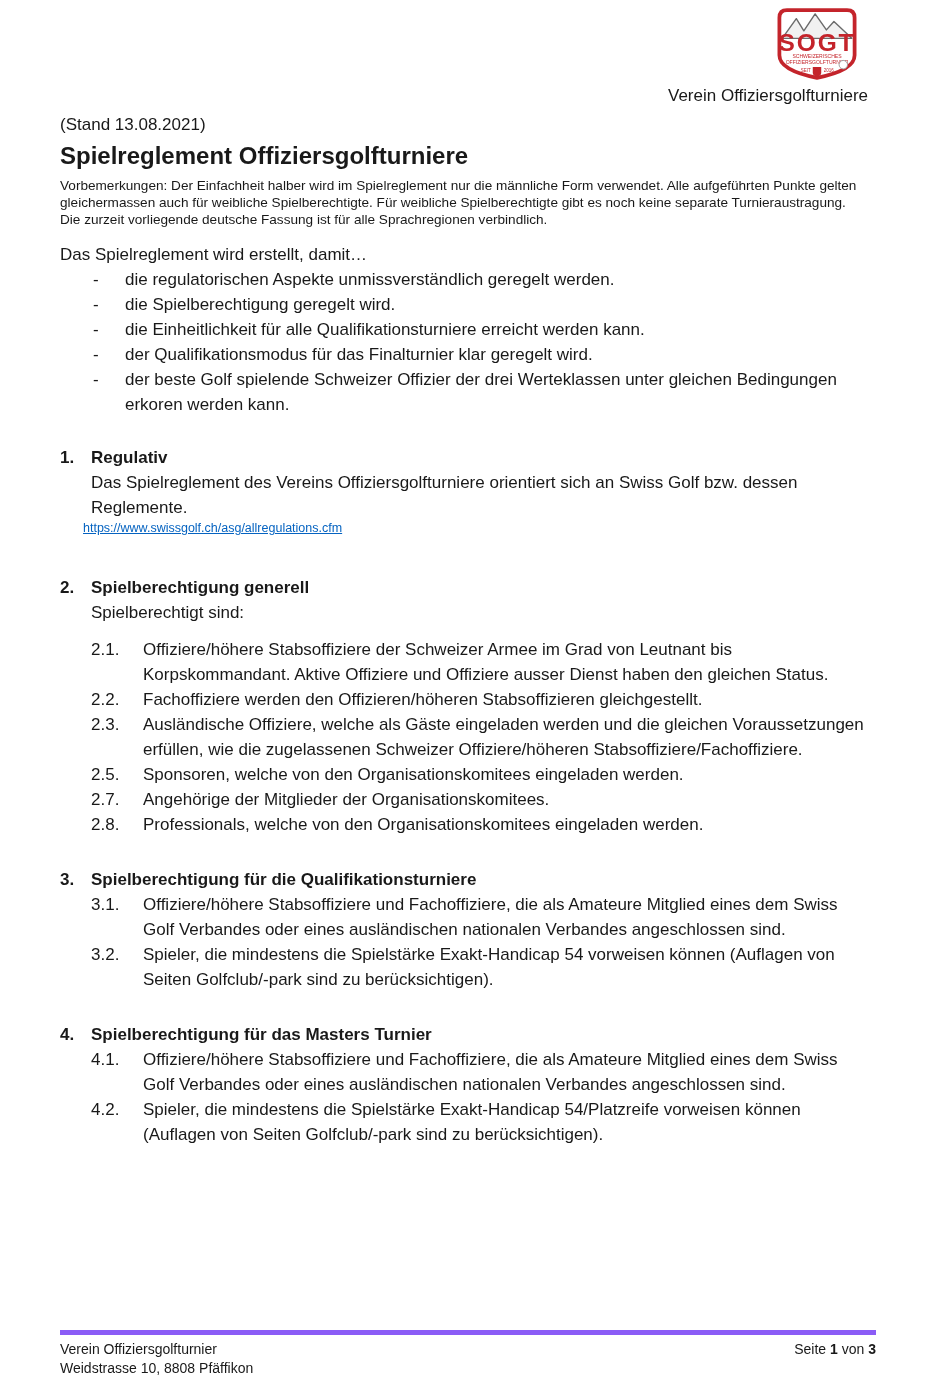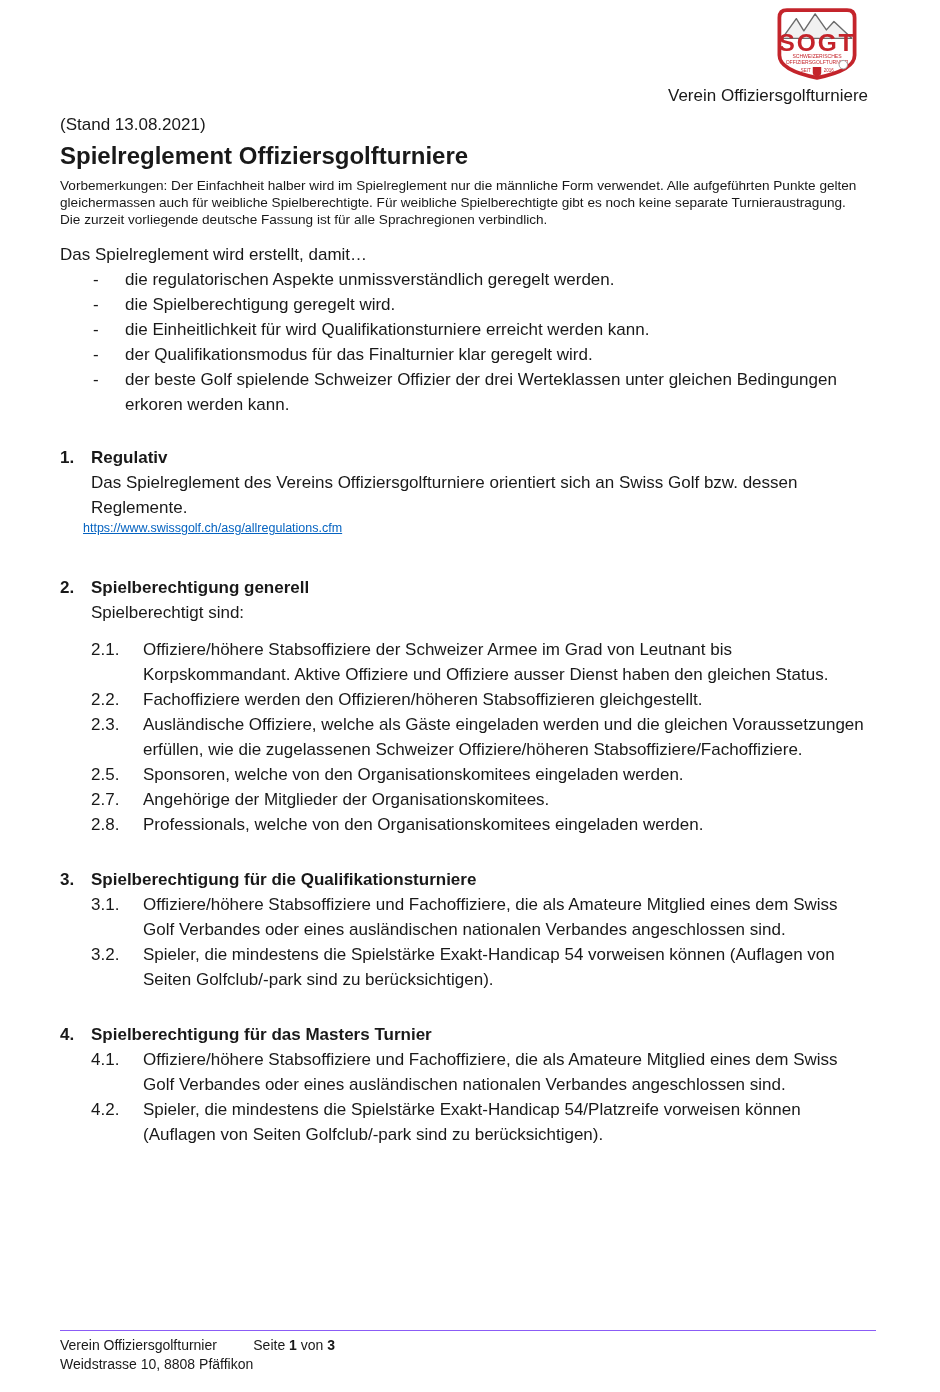--- a/index.html
+++ b/index.html
@@ -42,23 +42,24 @@
 
   .sub-item { display: flex; margin-left: 31px; font-size: 17px; line-height: 25px; }
   .sub-num { flex: 0 0 52px; }
   .sub-text { flex: 1; }
 
   .footer {
     position: absolute;
     left: 60px;
     right: 64px;
     top: 1330px;
-    border-top: 1px solid #8b5cf6;
+    border-top: 5px solid #8b5cf6;
     padding-top: 5px;
     display: flex;
+    justify-content: space-between;
     font-size: 14px;
     line-height: 19px;
   }
   .footer-left div { white-space: nowrap; }
   .footer-right { white-space: nowrap; }
   .bold { font-weight: bold; }
 </style>
 </head>
 <body>
 
@@ -94,21 +95,21 @@
       <div class="bullet">
         <span class="bullet-marker">-</span>
         <span class="bullet-text">die regulatorischen Aspekte unmissverständlich geregelt werden.</span>
       </div>
       <div class="bullet">
         <span class="bullet-marker">-</span>
         <span class="bullet-text">die Spielberechtigung geregelt wird.</span>
       </div>
       <div class="bullet">
         <span class="bullet-marker">-</span>
-        <span class="bullet-text">die Einheitlichkeit für wird Qualifikationsturniere erreicht werden kann.</span>
+        <span class="bullet-text">die Einheitlichkeit für alle Qualifikationsturniere erreicht werden kann.</span>
       </div>
       <div class="bullet">
         <span class="bullet-marker">-</span>
         <span class="bullet-text">der Qualifikationsmodus für das Finalturnier klar geregelt wird.</span>
       </div>
       <div class="bullet">
         <span class="bullet-marker">-</span>
         <span class="bullet-text">der beste Golf spielende Schweizer Offizier der drei Werteklassen unter gleichen Bedingungen erkoren werden kann.</span>
       </div>
     </div>

